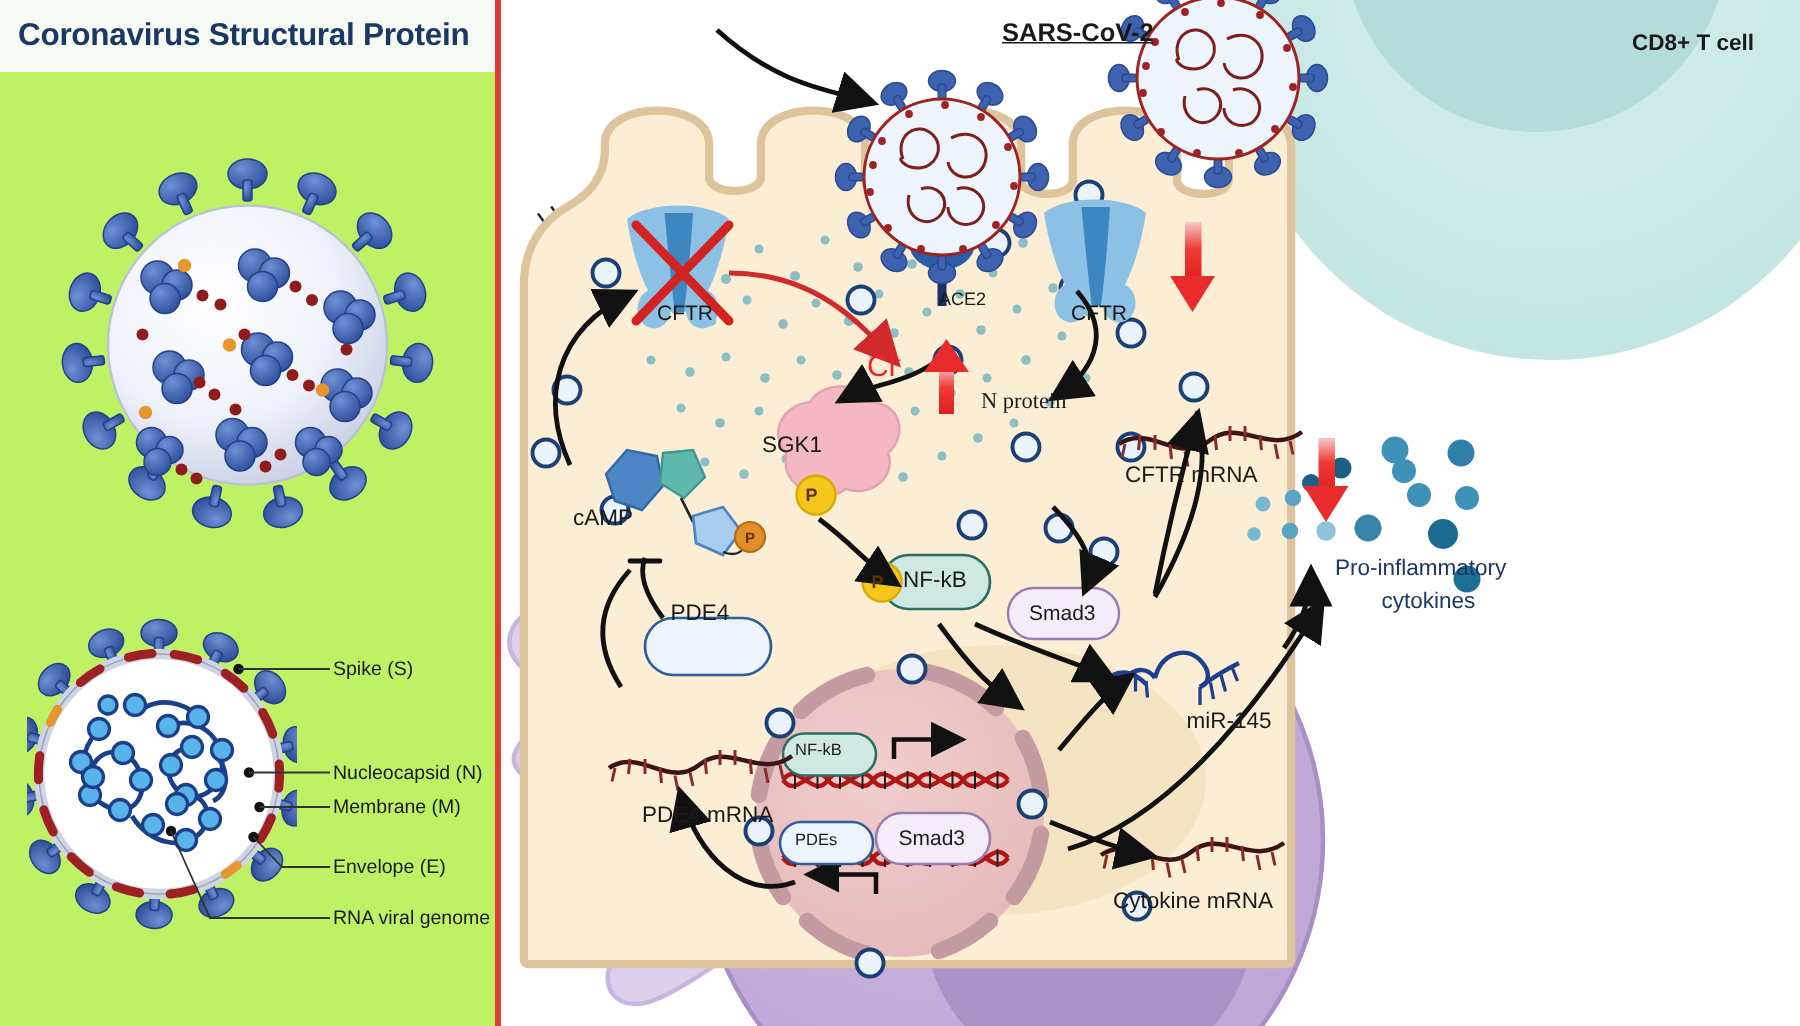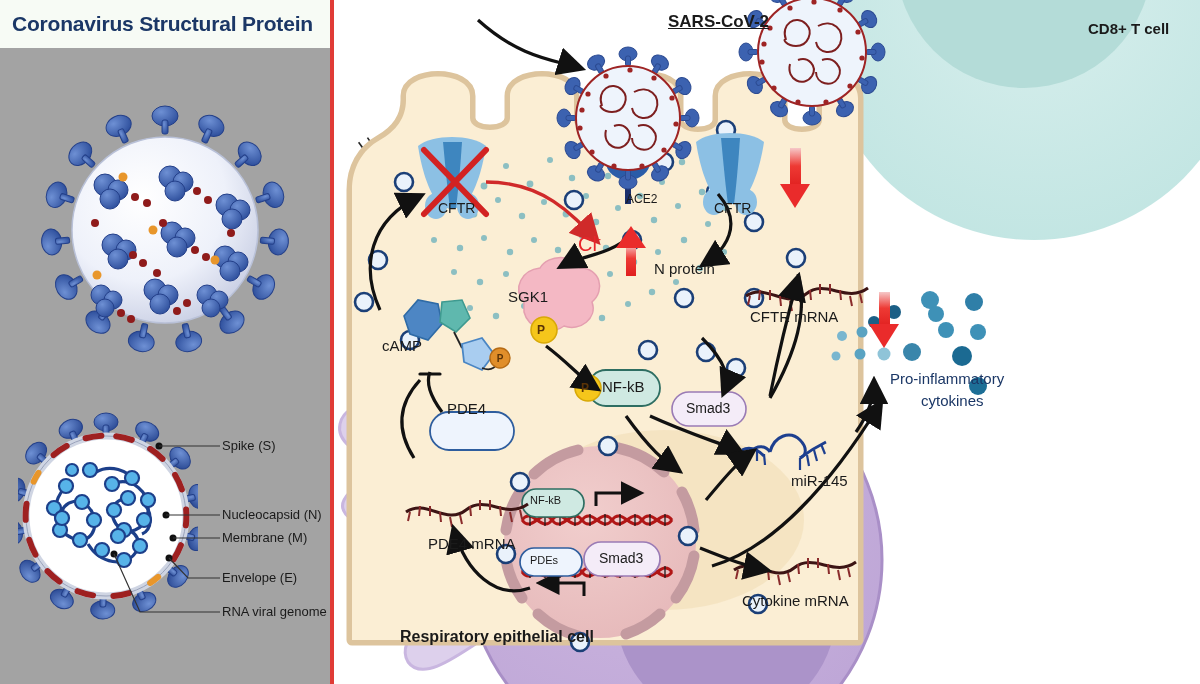--- a/index.html
+++ b/index.html
@@ -1,18 +1,18 @@
 <!DOCTYPE html>
 <html><head>
 <meta charset="utf-8">
 <style>
   html,body{margin:0;padding:0;background:#ffffff;}
   body{font-family:"Liberation Sans","DejaVu Sans",sans-serif;}
   #stage{position:relative;width:1200px;height:684px;overflow:hidden;background:#ffffff;}
-  #leftpanel{position:absolute;left:0;top:0;width:332px;height:684px;background:#a3a3a3;}
+  #leftpanel{position:absolute;left:0;top:0;width:332px;height:684px;background:#bef264;}
   #leftpanel .hdrband{position:absolute;left:0;top:0;width:332px;height:48px;background:#f7fbf5;}
   #title{position:absolute;left:12px;top:12px;width:310px;font-size:21px;font-weight:bold;color:#1b3766;letter-spacing:-.2px;}
   #divider{position:absolute;left:330px;top:0;width:4px;height:684px;background:#e03b36;}
   #mainpanel{position:absolute;left:334px;top:0;width:866px;height:684px;background:#ffffff;}
   .lbl{position:absolute;white-space:nowrap;color:#1a1a1a;}
   .leglbl{font-size:13px;color:#1a1a1a;}
   svg{display:block;}
   .boldlbl{font-weight:bold;}
 </style>
 </head>
@@ -934,35 +934,34 @@
       <g fill="none" stroke="#111" stroke-width="3.2" marker-end="url(#ah)">
         <path d="M522,432 C536,412 540,396 540,382"></path>
       </g>
     </svg>
 
     <div class="lbl boldlbl" style="left:334px;top:12px;font-size:17px;text-decoration:underline;">SARS-CoV-2</div>
     <div class="lbl" style="left:272px;top:192px;font-size:12px;margin-left:20px;">ACE2</div>
     <div class="lbl" style="left:104px;top:200px;font-size:14px;">CFTR</div>
     <div class="lbl" style="left:380px;top:200px;font-size:14px;">CFTR</div>
     <div class="lbl" style="left:244px;top:232px;font-size:20px;color:#e8252a;"><span>Cl</span><sup style="font-size:12px;">-</sup></div>
-    <div class="lbl" style="left:320px;top:260px;font-size:15px;">N protein</div>
+    <div class="lbl" style="left:320px;top:260px;font-size:15px;font-family:Liberation Serif, serif;">N protein</div>
     <div class="lbl" style="left:48px;top:337px;font-size:15px;">cAMP</div>
     <div class="lbl" style="left:174px;top:288px;font-size:15px;">SGK1</div>
     <div class="lbl" style="left:203px;top:323px;font-size:12px;font-weight:bold;color:#5a3307;">P</div>
     <div class="lbl" style="left:268px;top:378px;font-size:15px;">NF-kB</div>
     <div class="lbl" style="left:247px;top:381px;font-size:12px;font-weight:bold;color:#5a3307;">P</div>
     <div class="lbl" style="left:113px;top:400px;font-size:15px;">PDE4</div>
     <div class="lbl" style="left:352px;top:400px;font-size:14px;">Smad3</div>
     <div class="lbl" style="left:416px;top:308px;font-size:15px;">CFTR mRNA</div>
     <div class="lbl" style="left:437px;top:472px;font-size:15px;margin-left:20px;">miR-145</div>
     <div class="lbl" style="left:70px;top:535px;font-size:15px;margin-left:24px;">PDE4 mRNA</div>
     <div class="lbl" style="left:408px;top:592px;font-size:15px;">Cytokine mRNA</div>
     <div class="lbl" style="left:196px;top:494px;font-size:11px;">NF-kB</div>
     <div class="lbl" style="left:196px;top:554px;font-size:11px;">PDEs</div>
     <div class="lbl" style="left:265px;top:550px;font-size:14px;">Smad3</div>
-    <div class="lbl boldlbl" style="left:66px;top:628px;font-size:16px;">Respiratory epithelial cell</div>
     <div class="lbl" style="left:556px;top:370px;font-size:15px;color:#1b3766;">Pro-inflammatory</div>
     <div class="lbl" style="left:587px;top:392px;font-size:15px;color:#1b3766;">cytokines</div>
     <div class="lbl boldlbl" style="left:754px;top:20px;font-size:15px;">CD8+ T cell</div>
     <div class="lbl boldlbl" style="left:736px;top:602px;font-size:16px;color:#ffffff;">Dendritic cell</div>
   </div>
 
 </div>
 
 </body></html>

